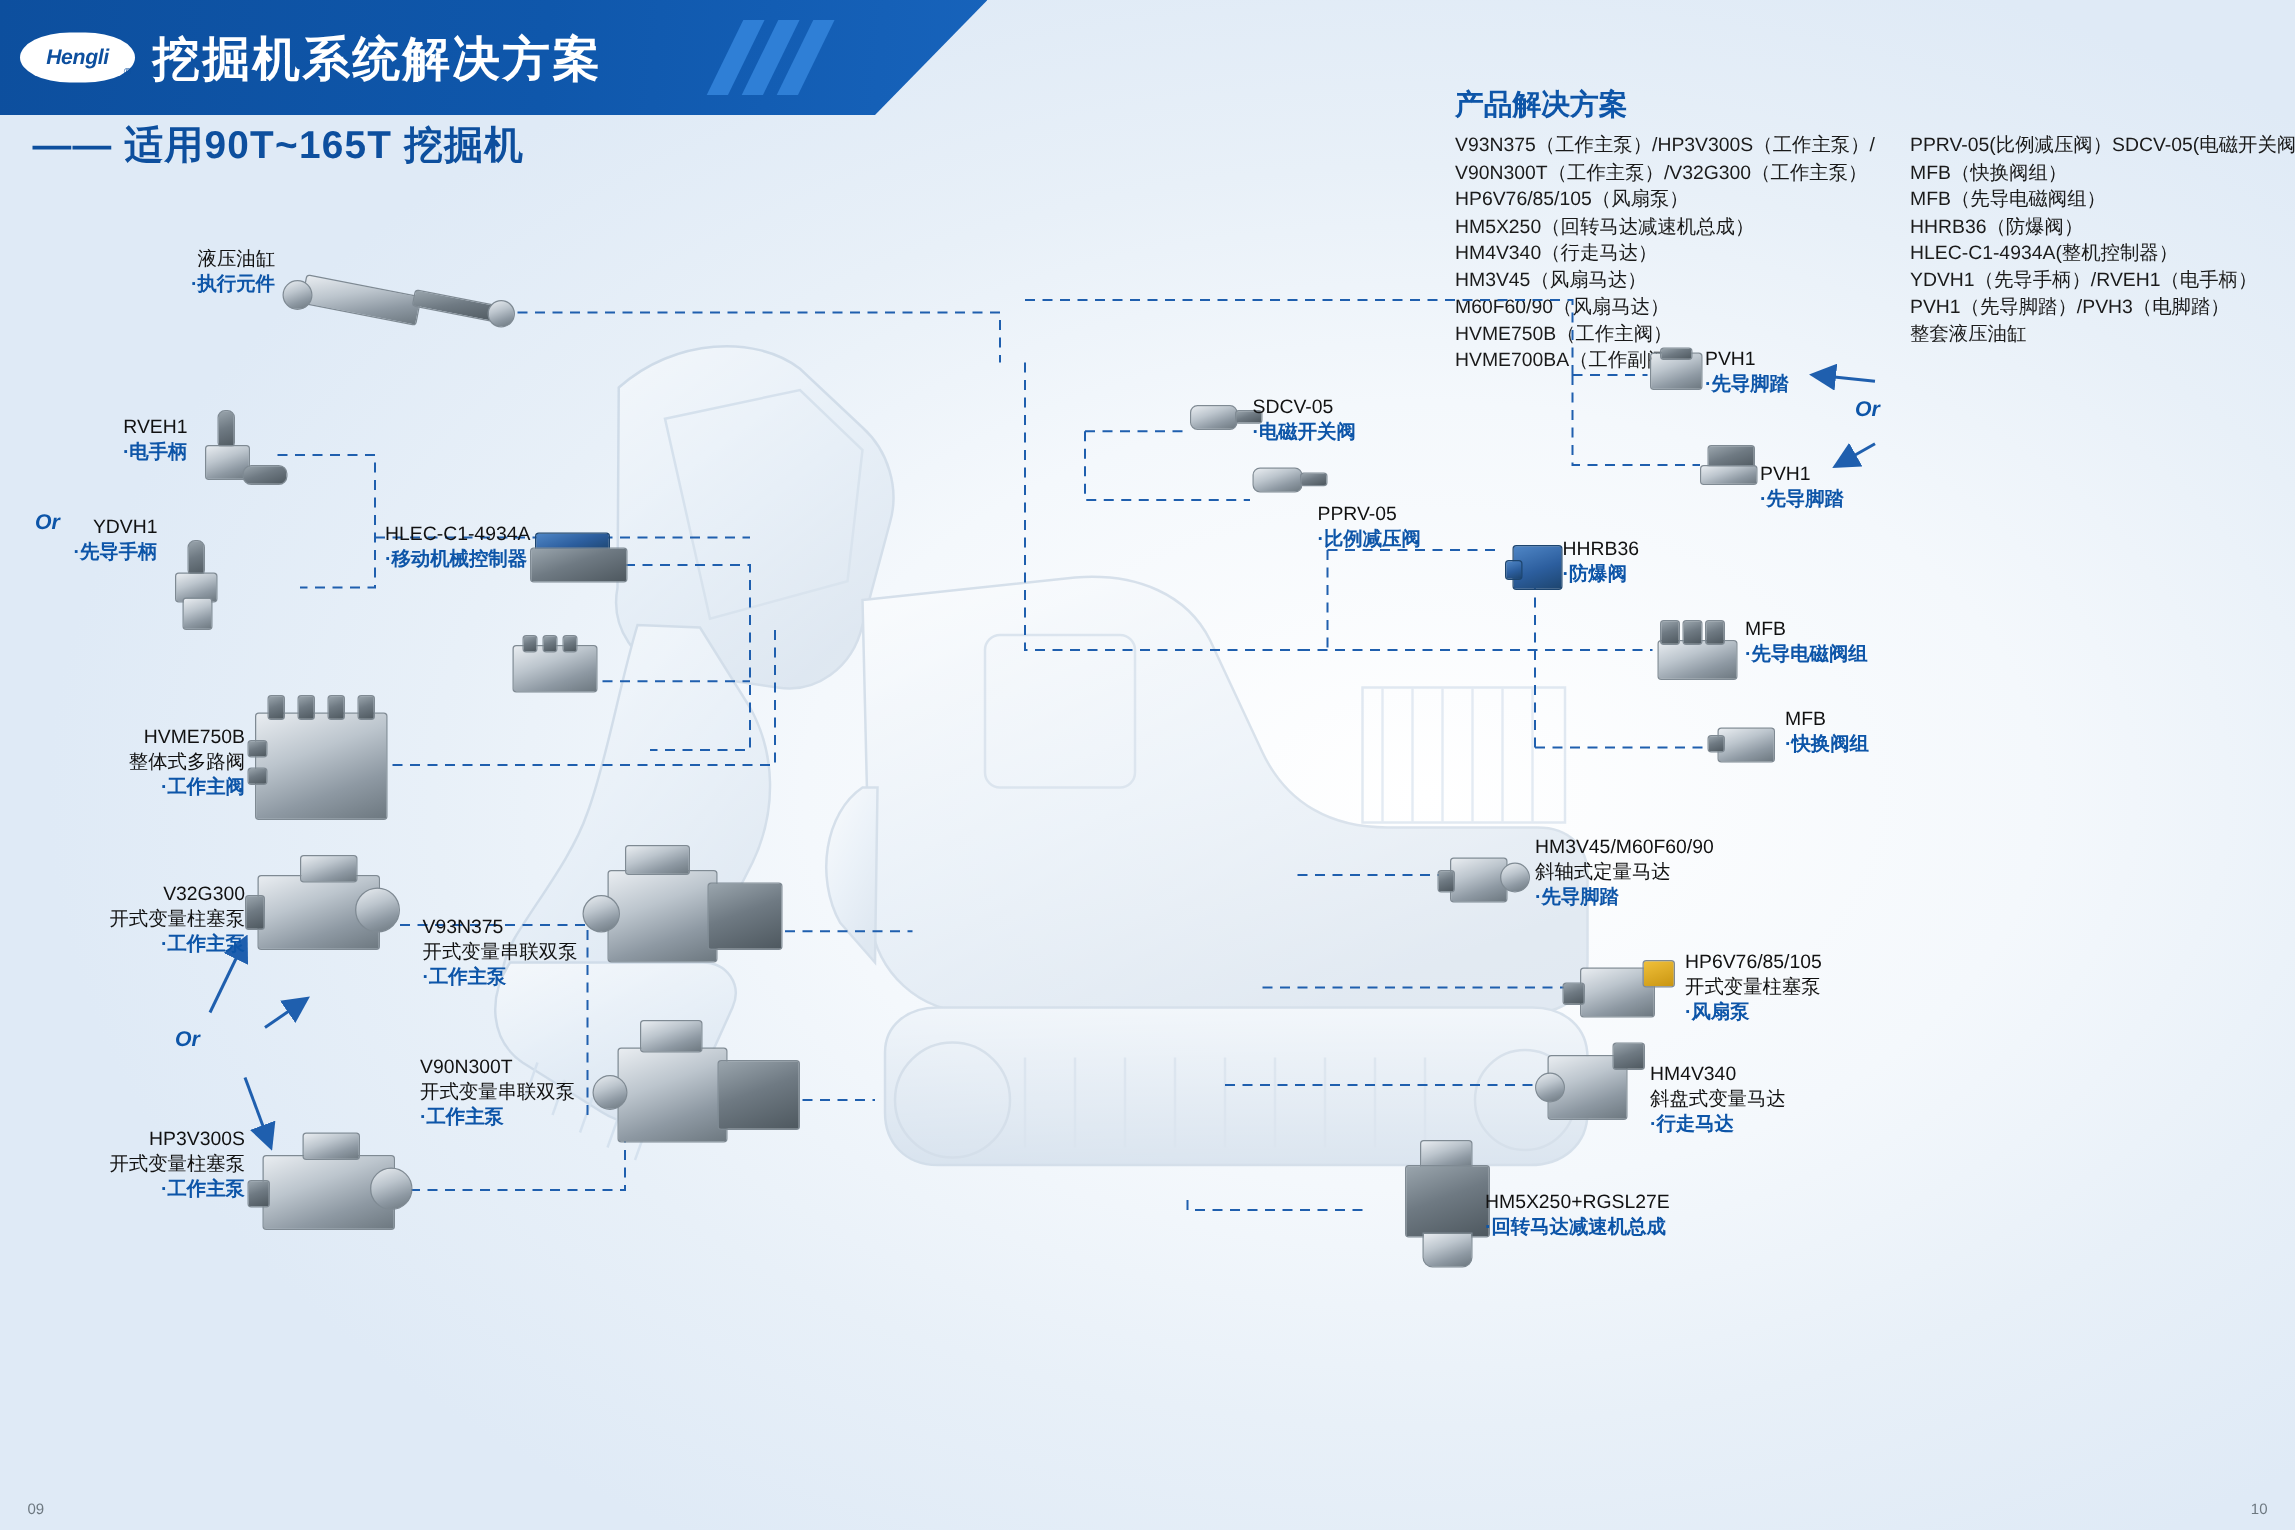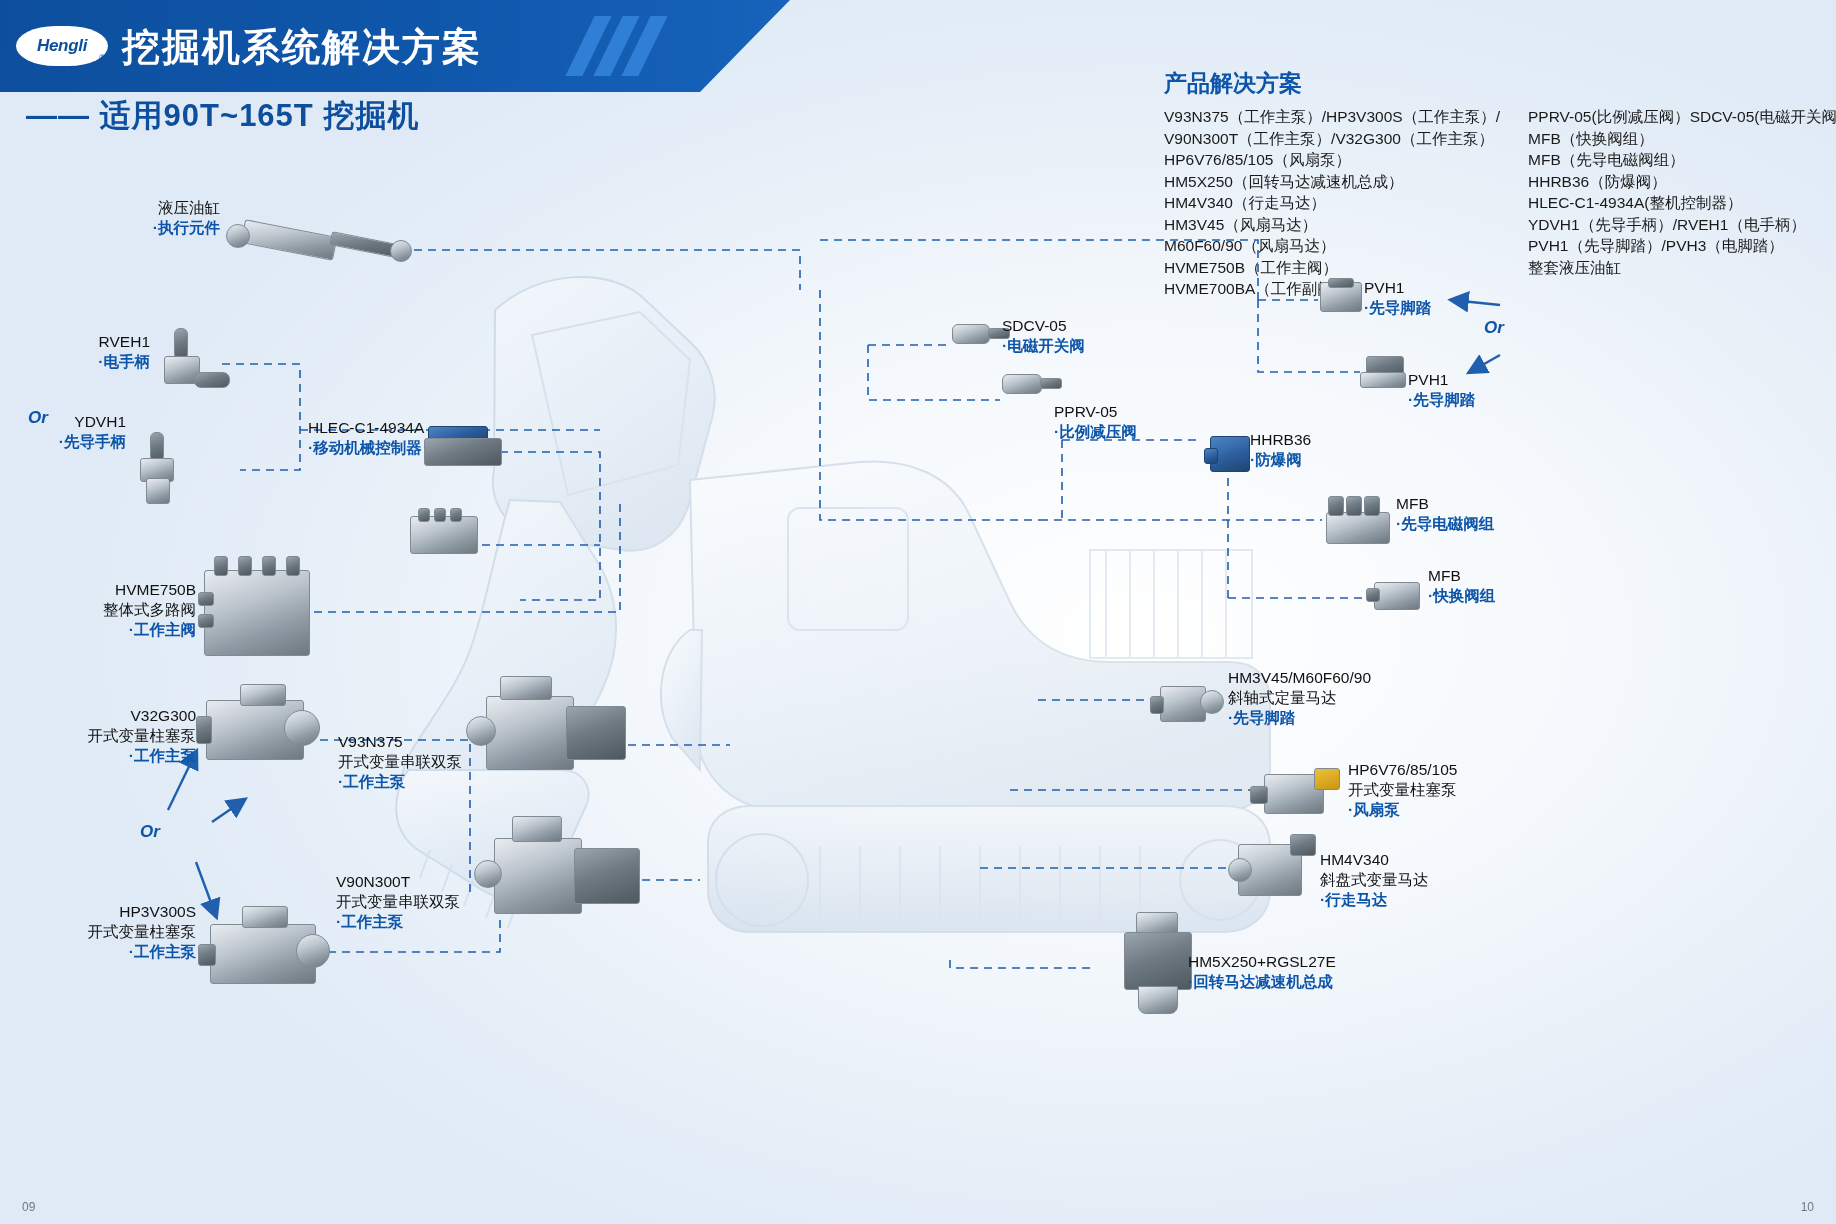--- a/index.html
+++ b/index.html
@@ -501,21 +501,21 @@
   <div class="label right" style="left:0px; top:902px; width:196px;">
       <div class="code">HP3V300S</div>
       <div class="cn">开式变量柱塞泵</div>
       <div class="blue">·工作主泵</div>
     </div>
   <div class="label" style="left:338px; top:732px;">
       <div class="code">V93N375</div>
       <div class="cn">开式变量串联双泵</div>
       <div class="blue">·工作主泵</div>
     </div>
-  <div class="label" style="left:336px; top:872px;">
+  <div class="label" style="left:336px; top:844px;">
       <div class="code">V90N300T</div>
       <div class="cn">开式变量串联双泵</div>
       <div class="blue">·工作主泵</div>
     </div>
   <div class="label" style="left:1002px; top:316px;">
       <div class="code">SDCV-05</div>
       <div class="blue">·电磁开关阀</div>
     </div>
   <div class="label" style="left:1054px; top:370px;margin-top:32px;">
       <div class="code">PPRV-05</div>

